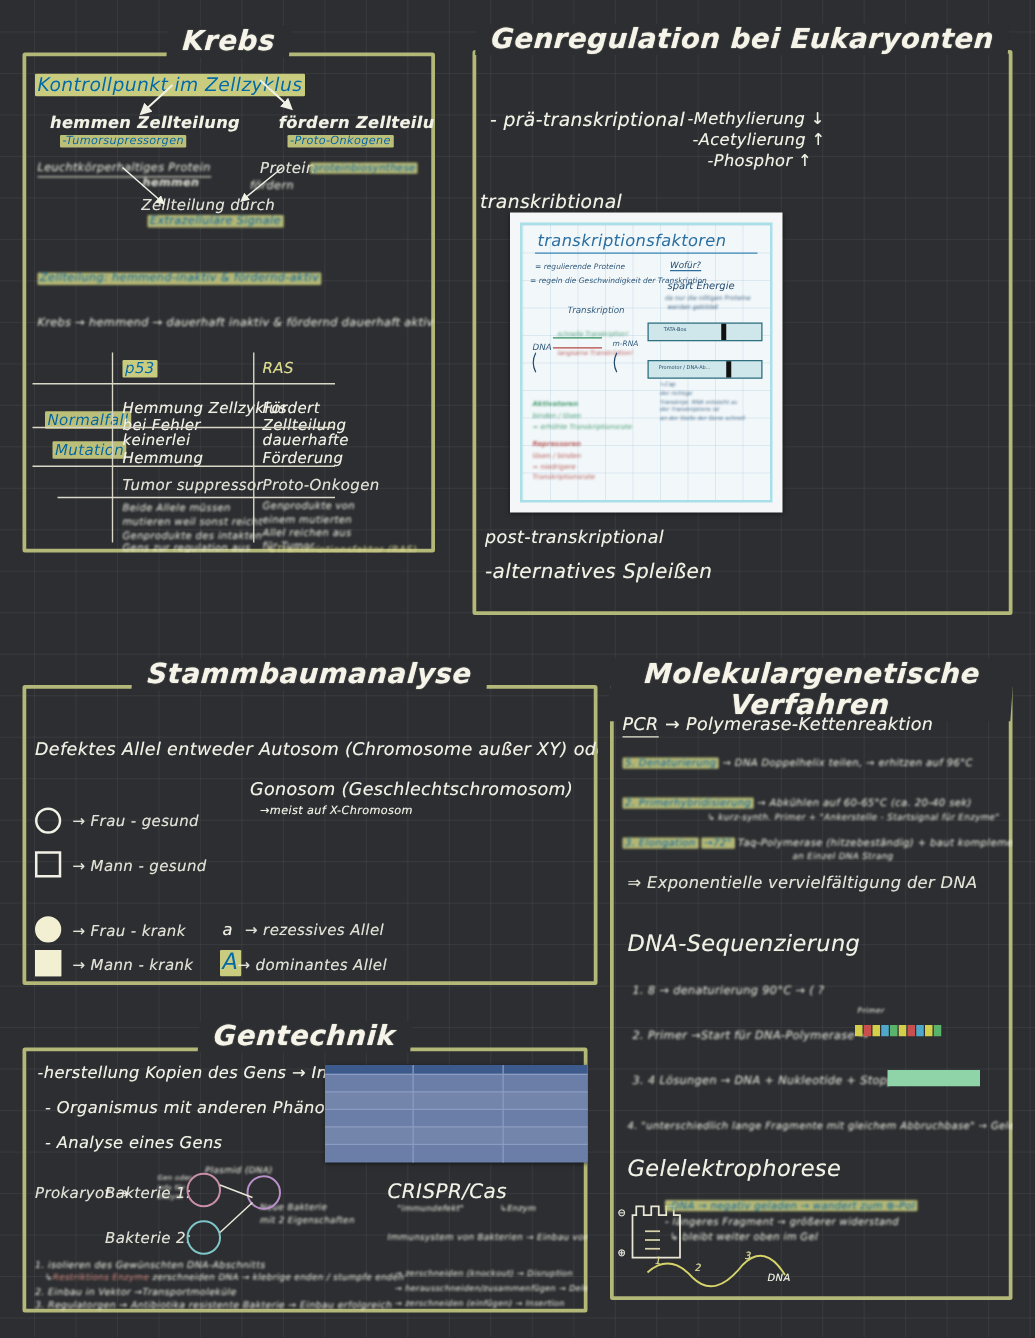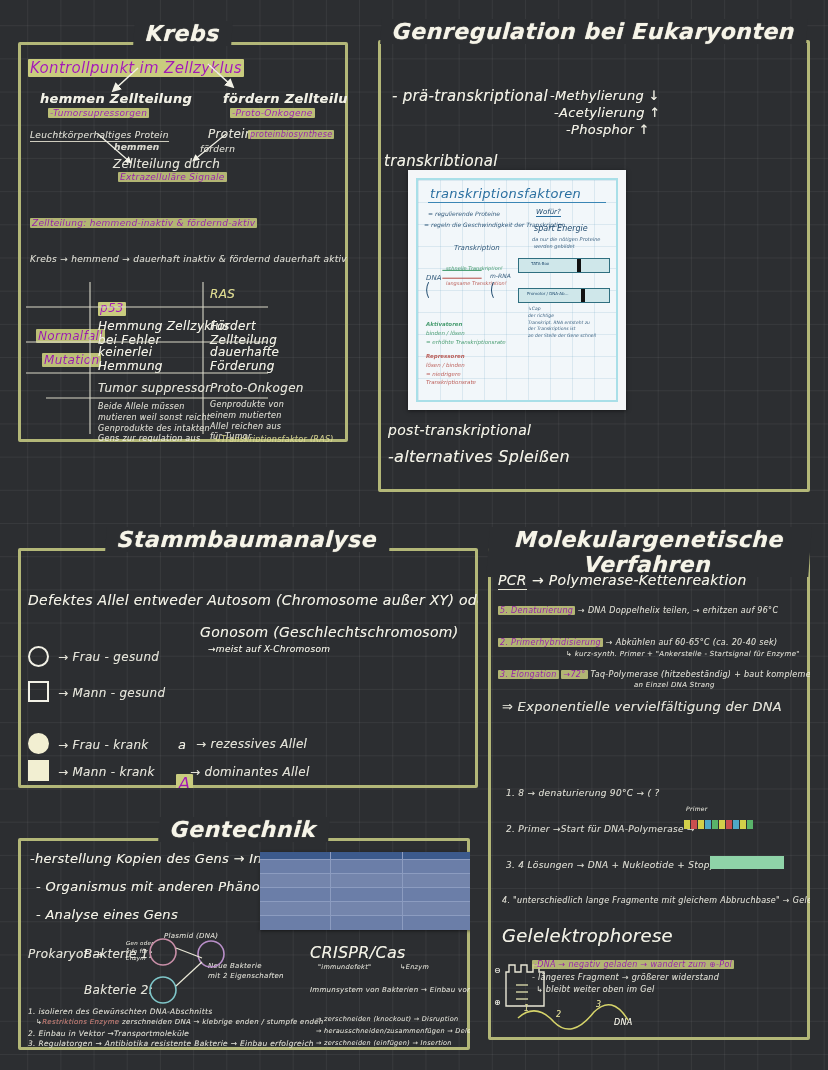--- a/index.html
+++ b/index.html
@@ -51,21 +51,21 @@
   .s9{font-size:9px;}
   .s10{font-size:12px;}
   .s12{font-size:12px;}
   .s13{font-size:13px;}
   .s14{font-size:14px;}
   .s15{font-size:15px;}
   .s16{font-size:16px;}
   .s18{font-size:18px;}
   .blur{filter:blur(.45px);opacity:.92;}
   .blur2{filter:blur(.75px);opacity:.86;}
-  .hl{background:#c9cc7e;color:#a21caf;padding:0 2px;border-radius:1px;margin-top:14px;}
+  .hl{background:#c9cc7e;color:#0369a1;padding:0 2px;border-radius:1px;}
   .ul{border-bottom:1.3px solid #e9e7d6;padding-bottom:1px;}
   .yel{color:#dcd98a;}
   .red{color:#d4746c;}
   
   svg.ov{position:absolute;inset:0;width:100%;height:100%;pointer-events:none;}
   
   .sym{position:absolute;border:2px solid #f2f1e6;box-sizing:border-box;}
   .sym.circ{border-radius:50%;}
   .sym.fill{background:#f2efd2;border-color:#f2efd2;}
   
@@ -284,20 +284,21 @@
 
     <div class="t s8 blur2" style="left:10px;top:122px;font-size:8px;">
       <span class="hl">3. Elongation</span>
       <span class="hl">→72°</span>
       <span>Taq-Polymerase (hitzebeständig) + baut komplementäre Basen</span>
     </div>
     <div class="t blur2" style="left:146px;top:133px;font-size:7px;">an Einzel DNA Strang</div>
 
     <div class="t s13 blur" style="left:14px;top:152px;">⇒ Exponentielle vervielfältigung der DNA</div>
 
+    <div class="t s18" style="left:14px;top:198px;">DNA-Sequenzierung</div>
 
     <div class="t s9 blur2" style="left:18px;top:240px;">1.  8 → denaturierung 90°C → ( ?</div>
     <div class="t s9 blur2" style="left:18px;top:276px;">2.  Primer →Start für DNA-Polymerase →</div>
     <div class="t blur2" style="left:198px;top:258px;font-size:6px;">Primer</div>
     <div class="seqblk" style="left:196px;top:266px;">
       <span class="nt" style="background:#d3cf4a;"></span><span class="nt" style="background:#c94f4f;"></span><span class="nt" style="background:#d3cf4a;"></span><span class="nt" style="background:#4fa8c9;"></span><span class="nt" style="background:#59b36a;"></span><span class="nt" style="background:#d3cf4a;"></span><span class="nt" style="background:#c94f4f;"></span><span class="nt" style="background:#4fa8c9;"></span><span class="nt" style="background:#d3cf4a;"></span><span class="nt" style="background:#59b36a;"></span>
     </div>
 
     <div class="t s9 blur2" style="left:18px;top:312px;">3.  4 Lösungen → DNA + Nukleotide + Stoppnukleotid</div>
     <div class="seqblk" style="left:222px;top:308px;width:74px;height:13px;background:#8fd3a8;"></div>

